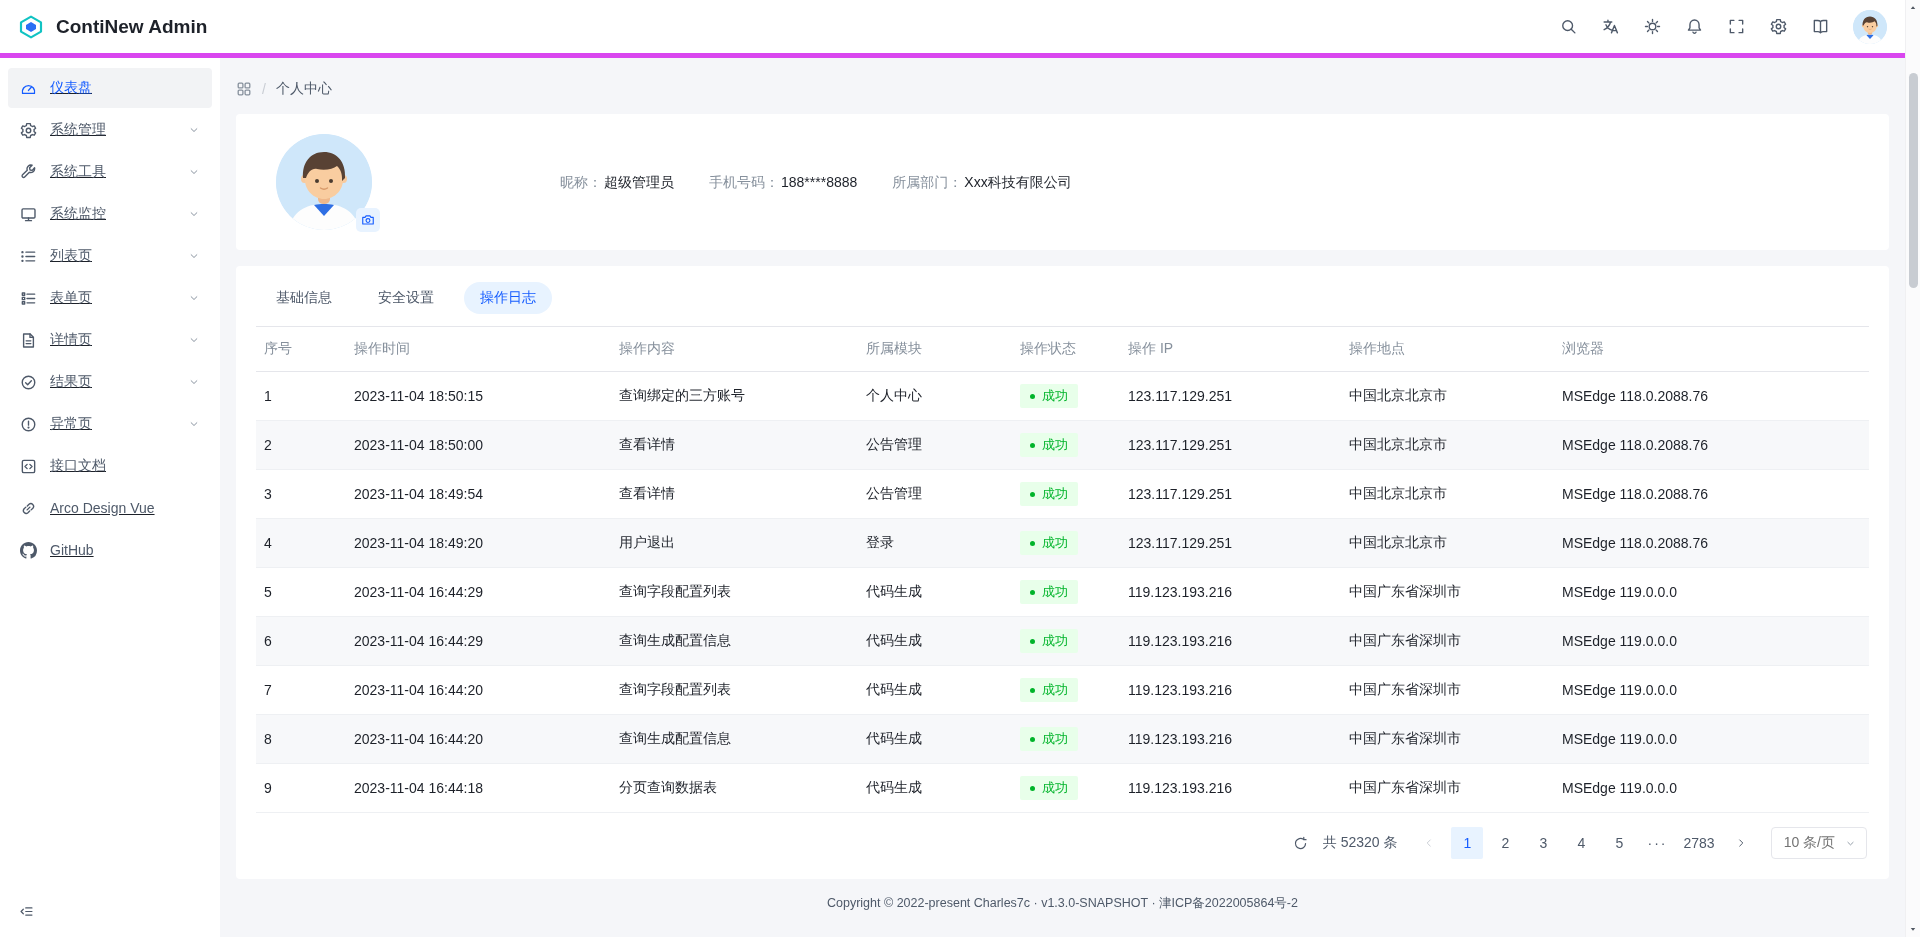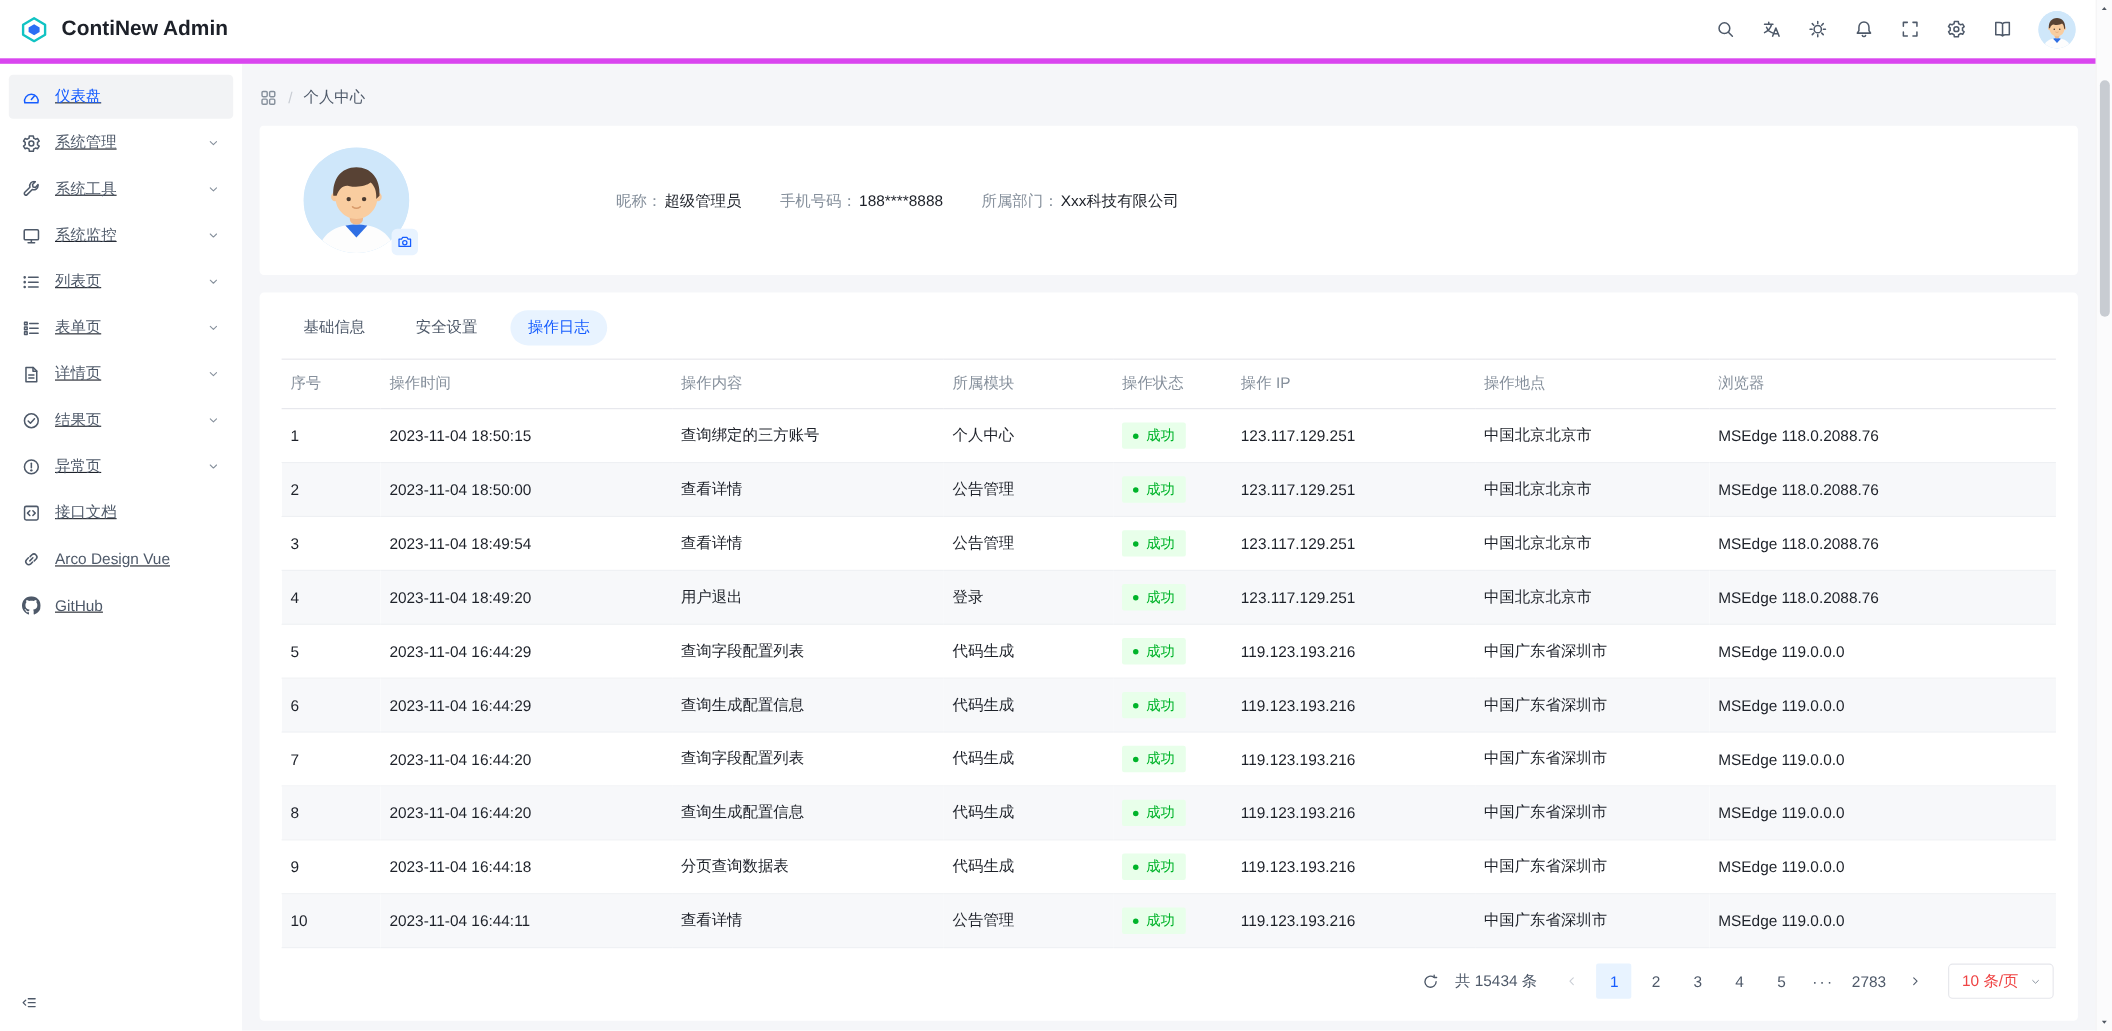--- a/index.html
+++ b/index.html
@@ -94,21 +94,21 @@
   .pg-refresh .icon svg { width:15px; height:15px; }
   .pg-total { margin:0 10px 0 2px; }
   .pg-btn { min-width:32px; height:32px; display:flex; align-items:center; justify-content:center;
     border-radius:2px; cursor:pointer; padding:0 4px; color:#4e5969; }
   .pg-btn.active { background:#e8f3ff; color:#165dff; font-weight:500; }
   .pg-prev { color:#c9cdd4; }
   .pg-ellipsis { cursor:default; letter-spacing:2px; }
   .pg-btn .icon svg { width:12px; height:12px; }
   .page-buttons { display:flex; align-items:center; gap:6px; }
   .pg-size { height:32px; margin-left:8px; padding:0 10px 0 12px; border:1px solid #e5e6eb;
-    border-radius:4px; background:#fff; display:flex; align-items:center; gap:10px; cursor:pointer; color:#ef4444; }
+    border-radius:4px; background:#fff; display:flex; align-items:center; gap:10px; cursor:pointer; color:#737373; }
   .pg-size .icon { color:#86909c; }
   .pg-size .icon svg { width:11px; height:11px; }
 
   .footer { text-align:center; color:#4e5969; font-size:12.5px; padding:16px 0 14px; }
 
   
   .scrollbar { position:absolute; top:0; right:0; bottom:0; width:15px; background:#fbfbfc;
     border-left:1px solid #f0f0f2; }
   .sb-arrow { position:absolute; left:0; width:14px; height:14px; display:flex; align-items:center;
     justify-content:center; color:#505762; cursor:pointer; }
@@ -578,46 +578,33 @@
                   <td>分页查询数据表</td>
                   <td>代码生成</td>
                   <td><span class="status-badge">
                       <span class="status-dot"></span>
                       <span>成功</span>
                     </span></td>
                   <td>119.123.193.216</td>
                   <td>中国广东省深圳市</td>
                   <td>MSEdge 119.0.0.0</td>
                 </tr>
-                <tr>
-                  <td>10</td>
-                  <td>2023-11-04 16:44:11</td>
-                  <td>查看详情</td>
-                  <td>公告管理</td>
-                  <td><span class="status-badge">
-                      <span class="status-dot"></span>
-                      <span>成功</span>
-                    </span></td>
-                  <td>119.123.193.216</td>
-                  <td>中国广东省深圳市</td>
-                  <td>MSEdge 119.0.0.0</td>
-                </tr>
               </tbody>
           </table>
 
           <div class="pagination">
             <div class="pg-refresh">
               <span class="icon">
                   <svg viewBox="0 0 16 16" fill="none" stroke="currentColor" stroke-width="1.3" stroke-linecap="round" stroke-linejoin="round">
                     <path d="M13.4 8A5.4 5.4 0 1 1 11.2 3.6"></path>
                     <path d="M11.5 1.5v2.4h2.4"></path>
                   </svg>
                 </span>
             </div>
-            <span class="pg-total">共 15434 条</span>
+            <span class="pg-total">共 52320 条</span>
             <div class="pg-btn pg-prev">
               <span class="icon">
                   <svg viewBox="0 0 16 16" fill="none" stroke="currentColor" stroke-width="1.3" stroke-linecap="round" stroke-linejoin="round">
                     <path d="M9.7 3.9L5.6 8l4.1 4.1"></path>
                   </svg>
                 </span>
             </div>
             <div class="page-buttons">
                 <div class="pg-btn active">1</div>
                 <div class="pg-btn">2</div>

